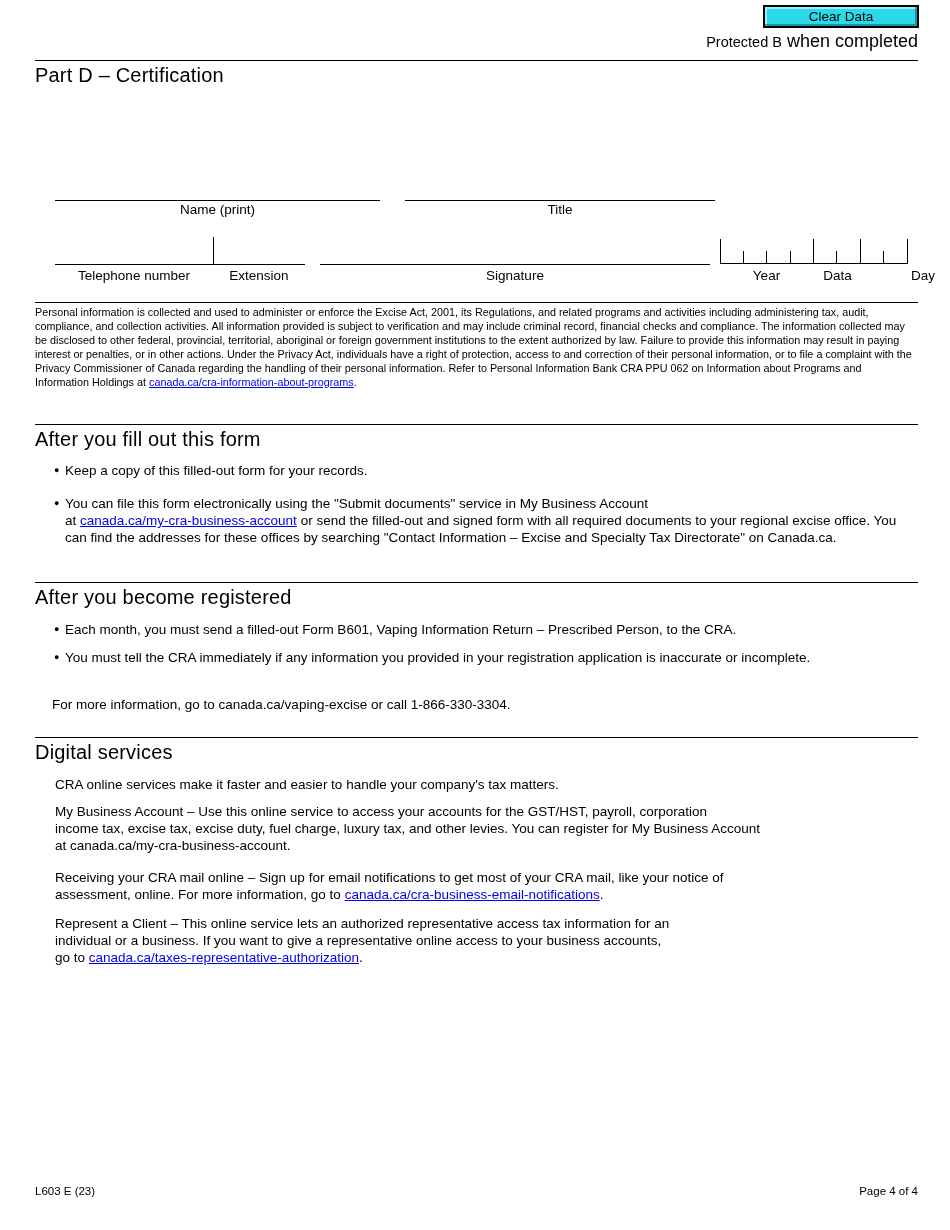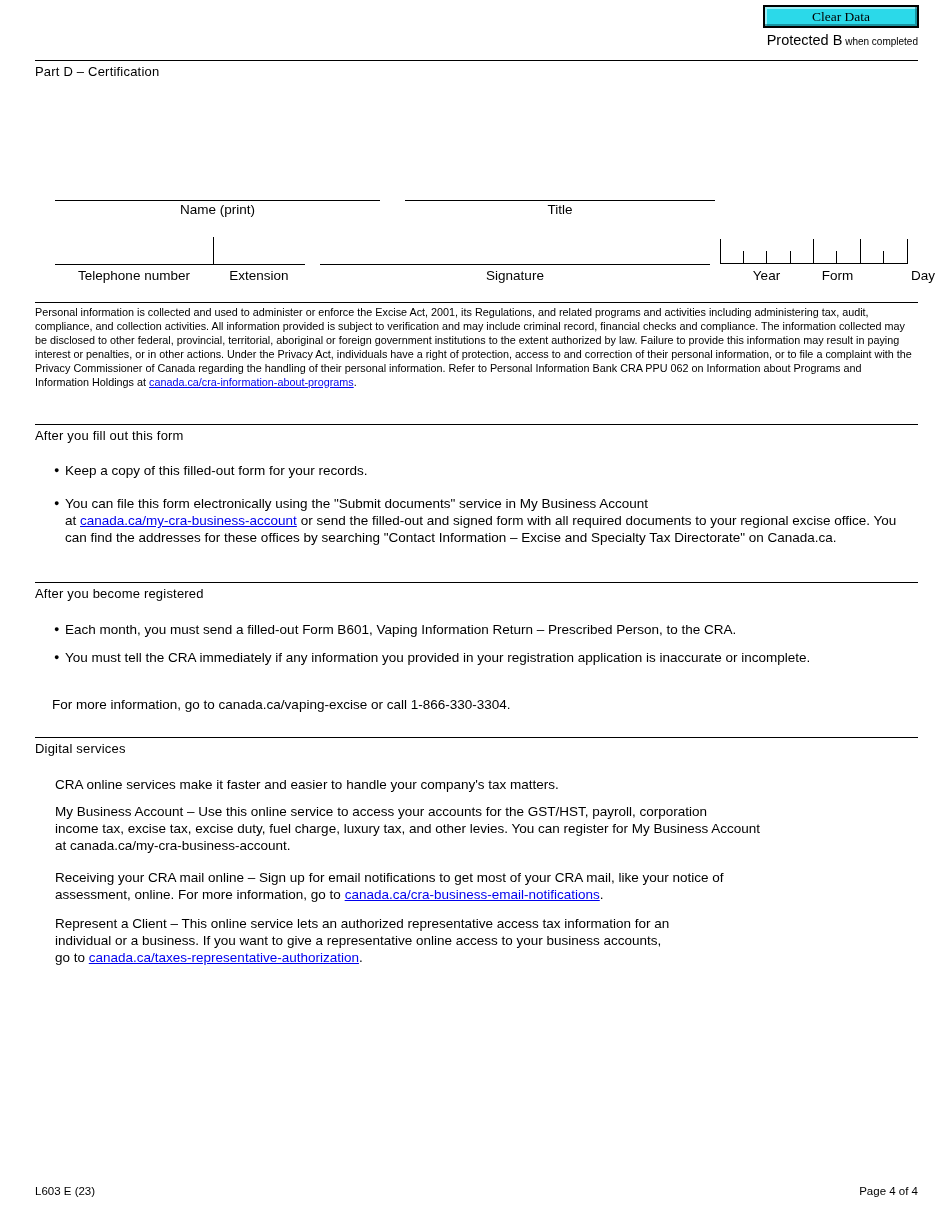--- a/index.html
+++ b/index.html
@@ -23,40 +23,40 @@
   
   .clear-btn {
     position: absolute;
     left: 763px;
     top: 5px;
     width: 156px;
     height: 23px;
     background: #2BD9E9;
     border: 2px solid #000;
     box-shadow: inset -2px -2px 0 rgba(10,90,100,0.55), inset 2px 2px 0 rgba(255,255,255,0.55);
-    font-family: Liberation Serif, serif;
+    font-family: Liberation Sans, sans-serif;
     font-size: 13.5px;
     color: #000;
     text-align: center;
     line-height: 18px;
     cursor: pointer;
   }
   .protected {
     position: absolute;
     top: 31px;
     right: 32px;
     white-space: nowrap;
   }
   .protected .pb { font-size: 14.5px; }
-  .protected .pbw { font-size: 10px; }
+  .protected .pbw { font-size: 18px; }
   
   .sec-heading {
     position: absolute;
     left: 35px;
-    font-size: 13px;
+    font-size: 20px;
     letter-spacing: 0.2px;
   }
   
   .bodytext { font-size: 13.5px; line-height: 17px; }
   .statement { position: absolute; left: 55px; top: 112px; width: 852px; }
   
   .fline { position: absolute; border-top: 1px solid #000; height: 0; }
   .flabel {
     position: absolute;
     font-size: 13.5px;
@@ -124,21 +124,21 @@
     <div class="tick short" style="left:23px"></div>
     <div class="tick short" style="left:46px"></div>
     <div class="tick short" style="left:70px"></div>
     <div class="tick tall" style="left:93px"></div>
     <div class="tick short" style="left:116px"></div>
     <div class="tick tall" style="left:140px"></div>
     <div class="tick short" style="left:163px"></div>
     <div class="tick tall" style="left:187px"></div>
   </div>
   <div class="flabel" style="left:720px; top:268px; width:93px;">Year</div>
-  <div class="flabel" style="left:813px; top:268px; width:49px;">Form</div>
+  <div class="flabel" style="left:813px; top:268px; width:49px;">Data</div>
   <div class="flabel" style="left:900px; top:268px; width:46px;">Day</div>
 
   <div class="rule" style="top:302px"></div>
   <div class="fineprint"><span>Personal information is collected and used to administer or enforce the Excise Act, 2001, its Regulations, and related programs and activities including administering tax, audit, compliance, and collection activities. All information provided is subject to verification and may include criminal record, financial checks and compliance. The information collected may be disclosed to other federal, provincial, territorial, aboriginal or foreign government institutions to the extent authorized by law. Failure to provide this information may result in paying interest or penalties, or in other actions. Under the Privacy Act, individuals have a right of protection, access to and correction of their personal information, or to file a complaint with the Privacy Commissioner of Canada regarding the handling of their personal information. Refer to Personal Information Bank CRA PPU 062 on Information about Programs and Information Holdings at </span><a class="link">canada.ca/cra-information-about-programs</a><span>.</span></div>
 
   <div class="rule" style="top:424px"></div>
   <div class="sec-heading" style="top:428px">After you fill out this form</div>
   <div class="bullets bodytext" style="top:462px; width:866px;">
     <div class="bullet">
       <span class="dot">●</span>

